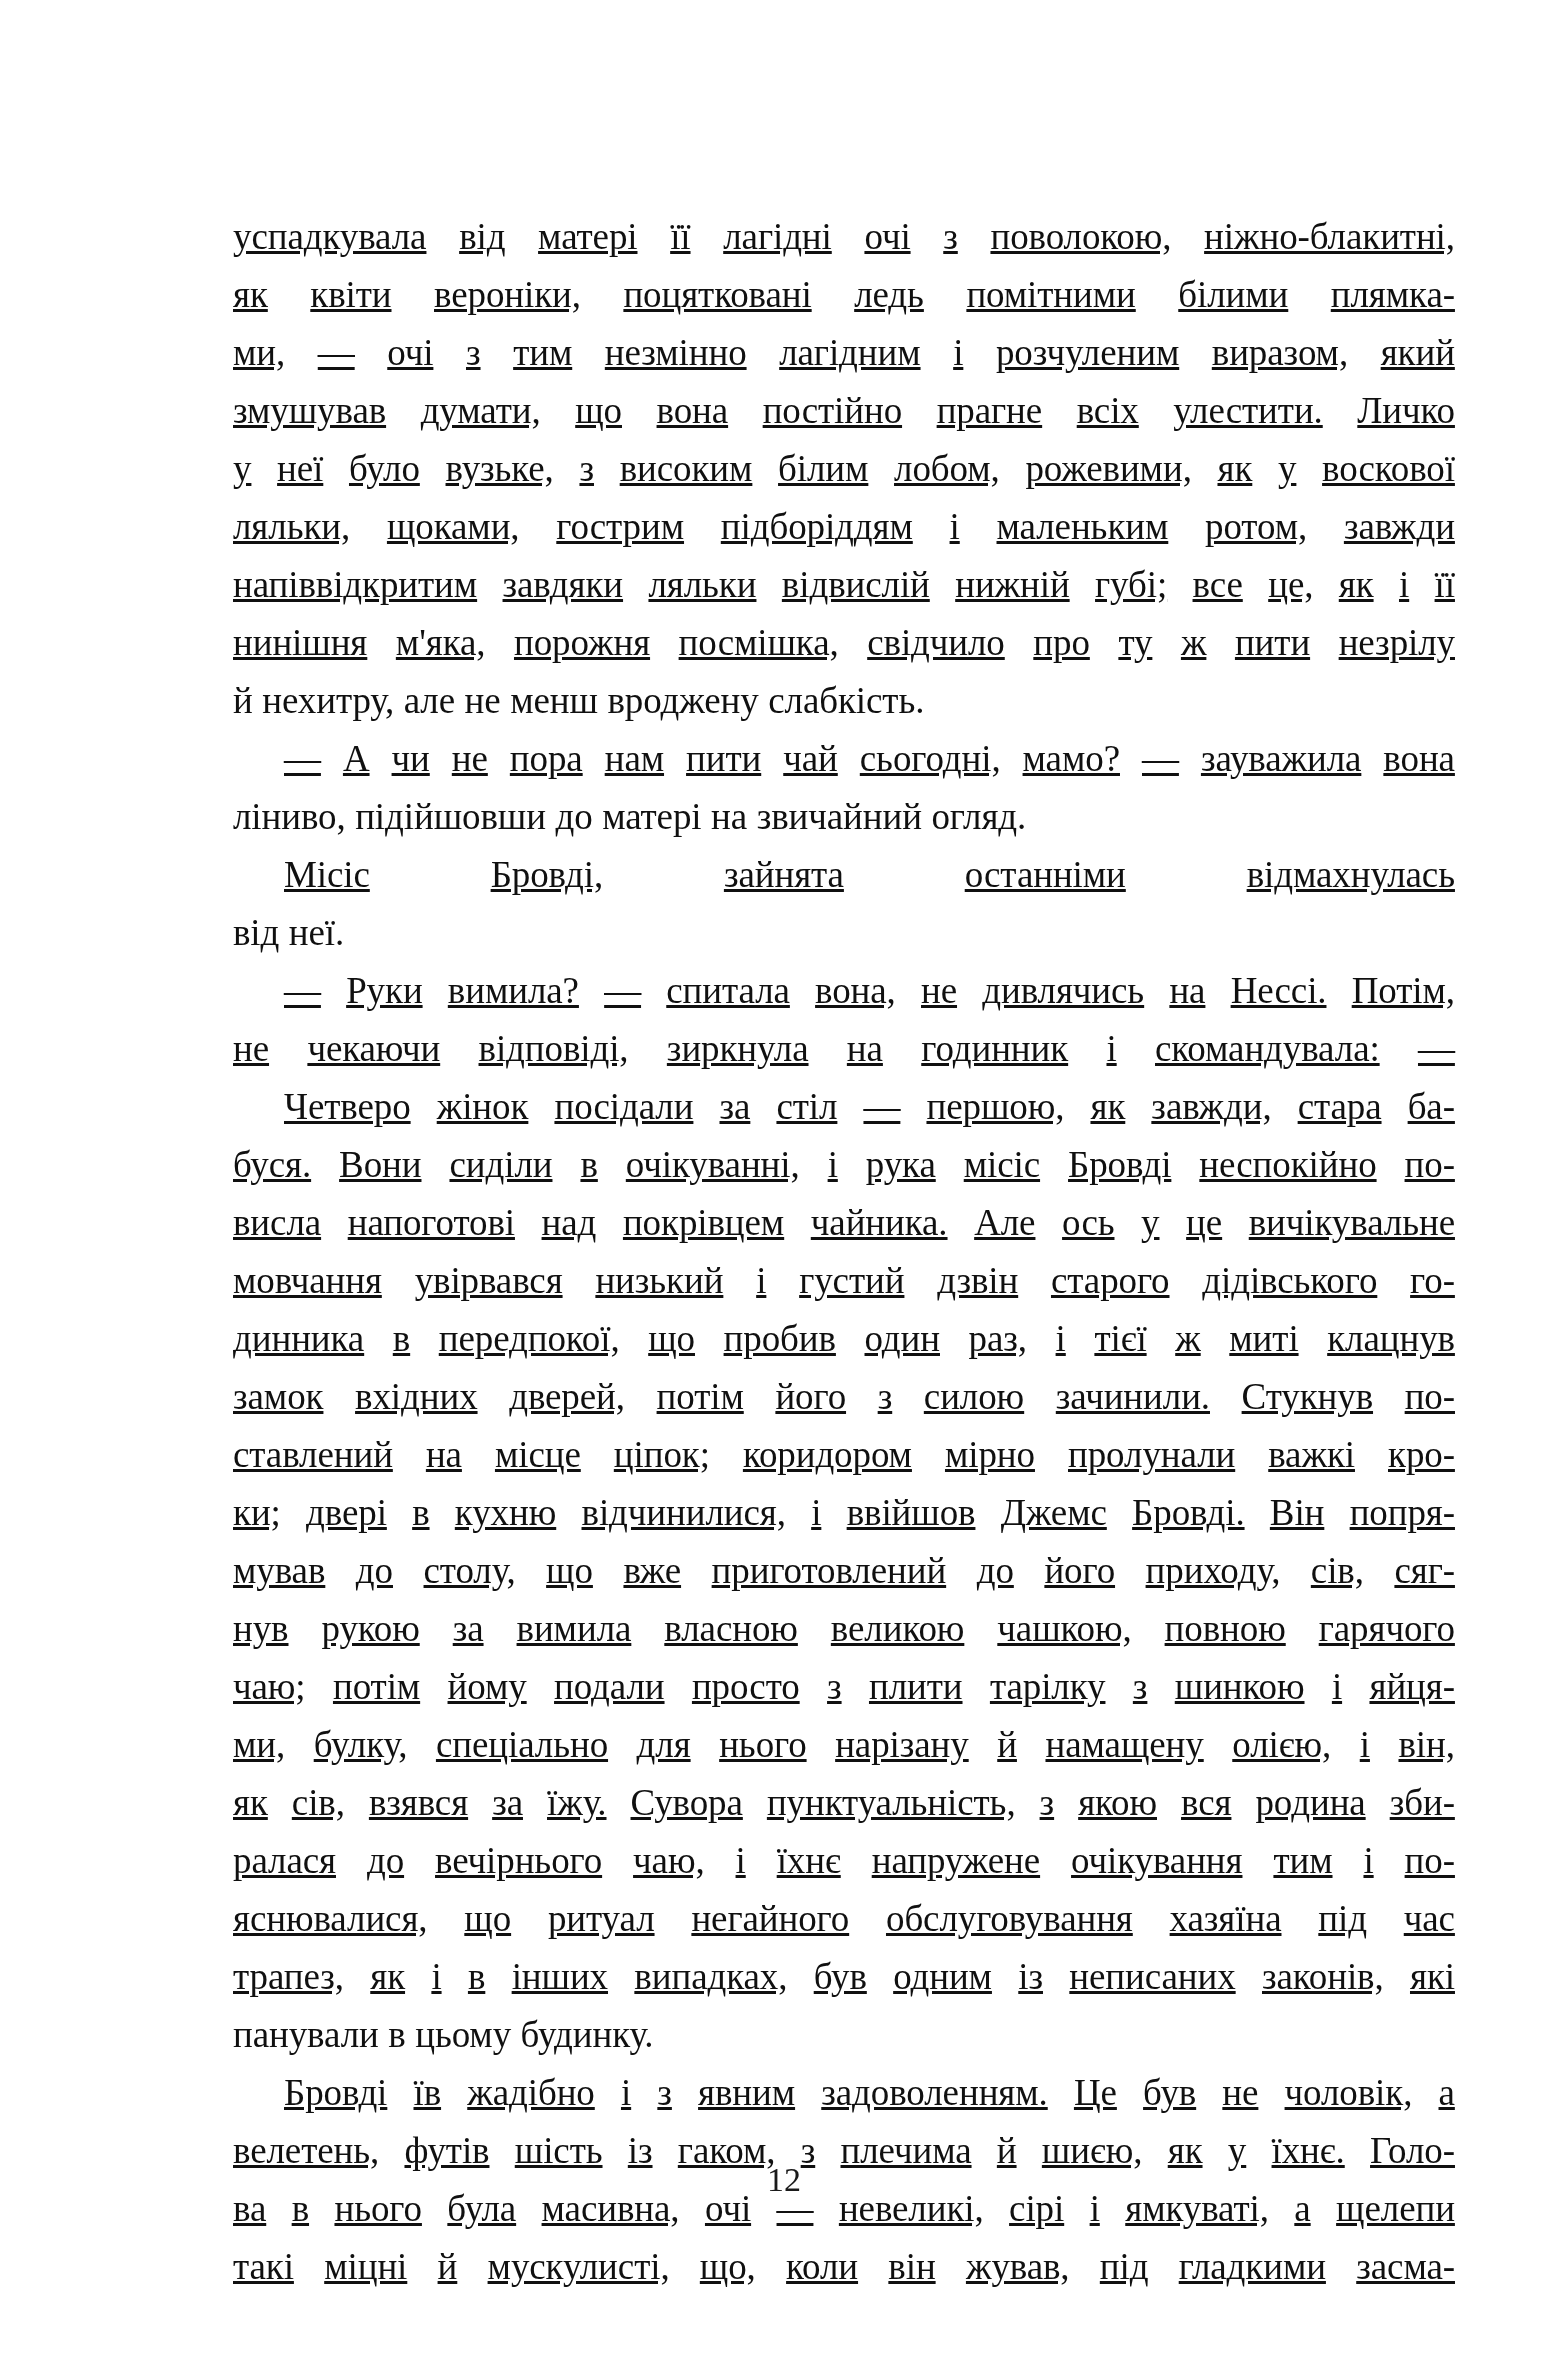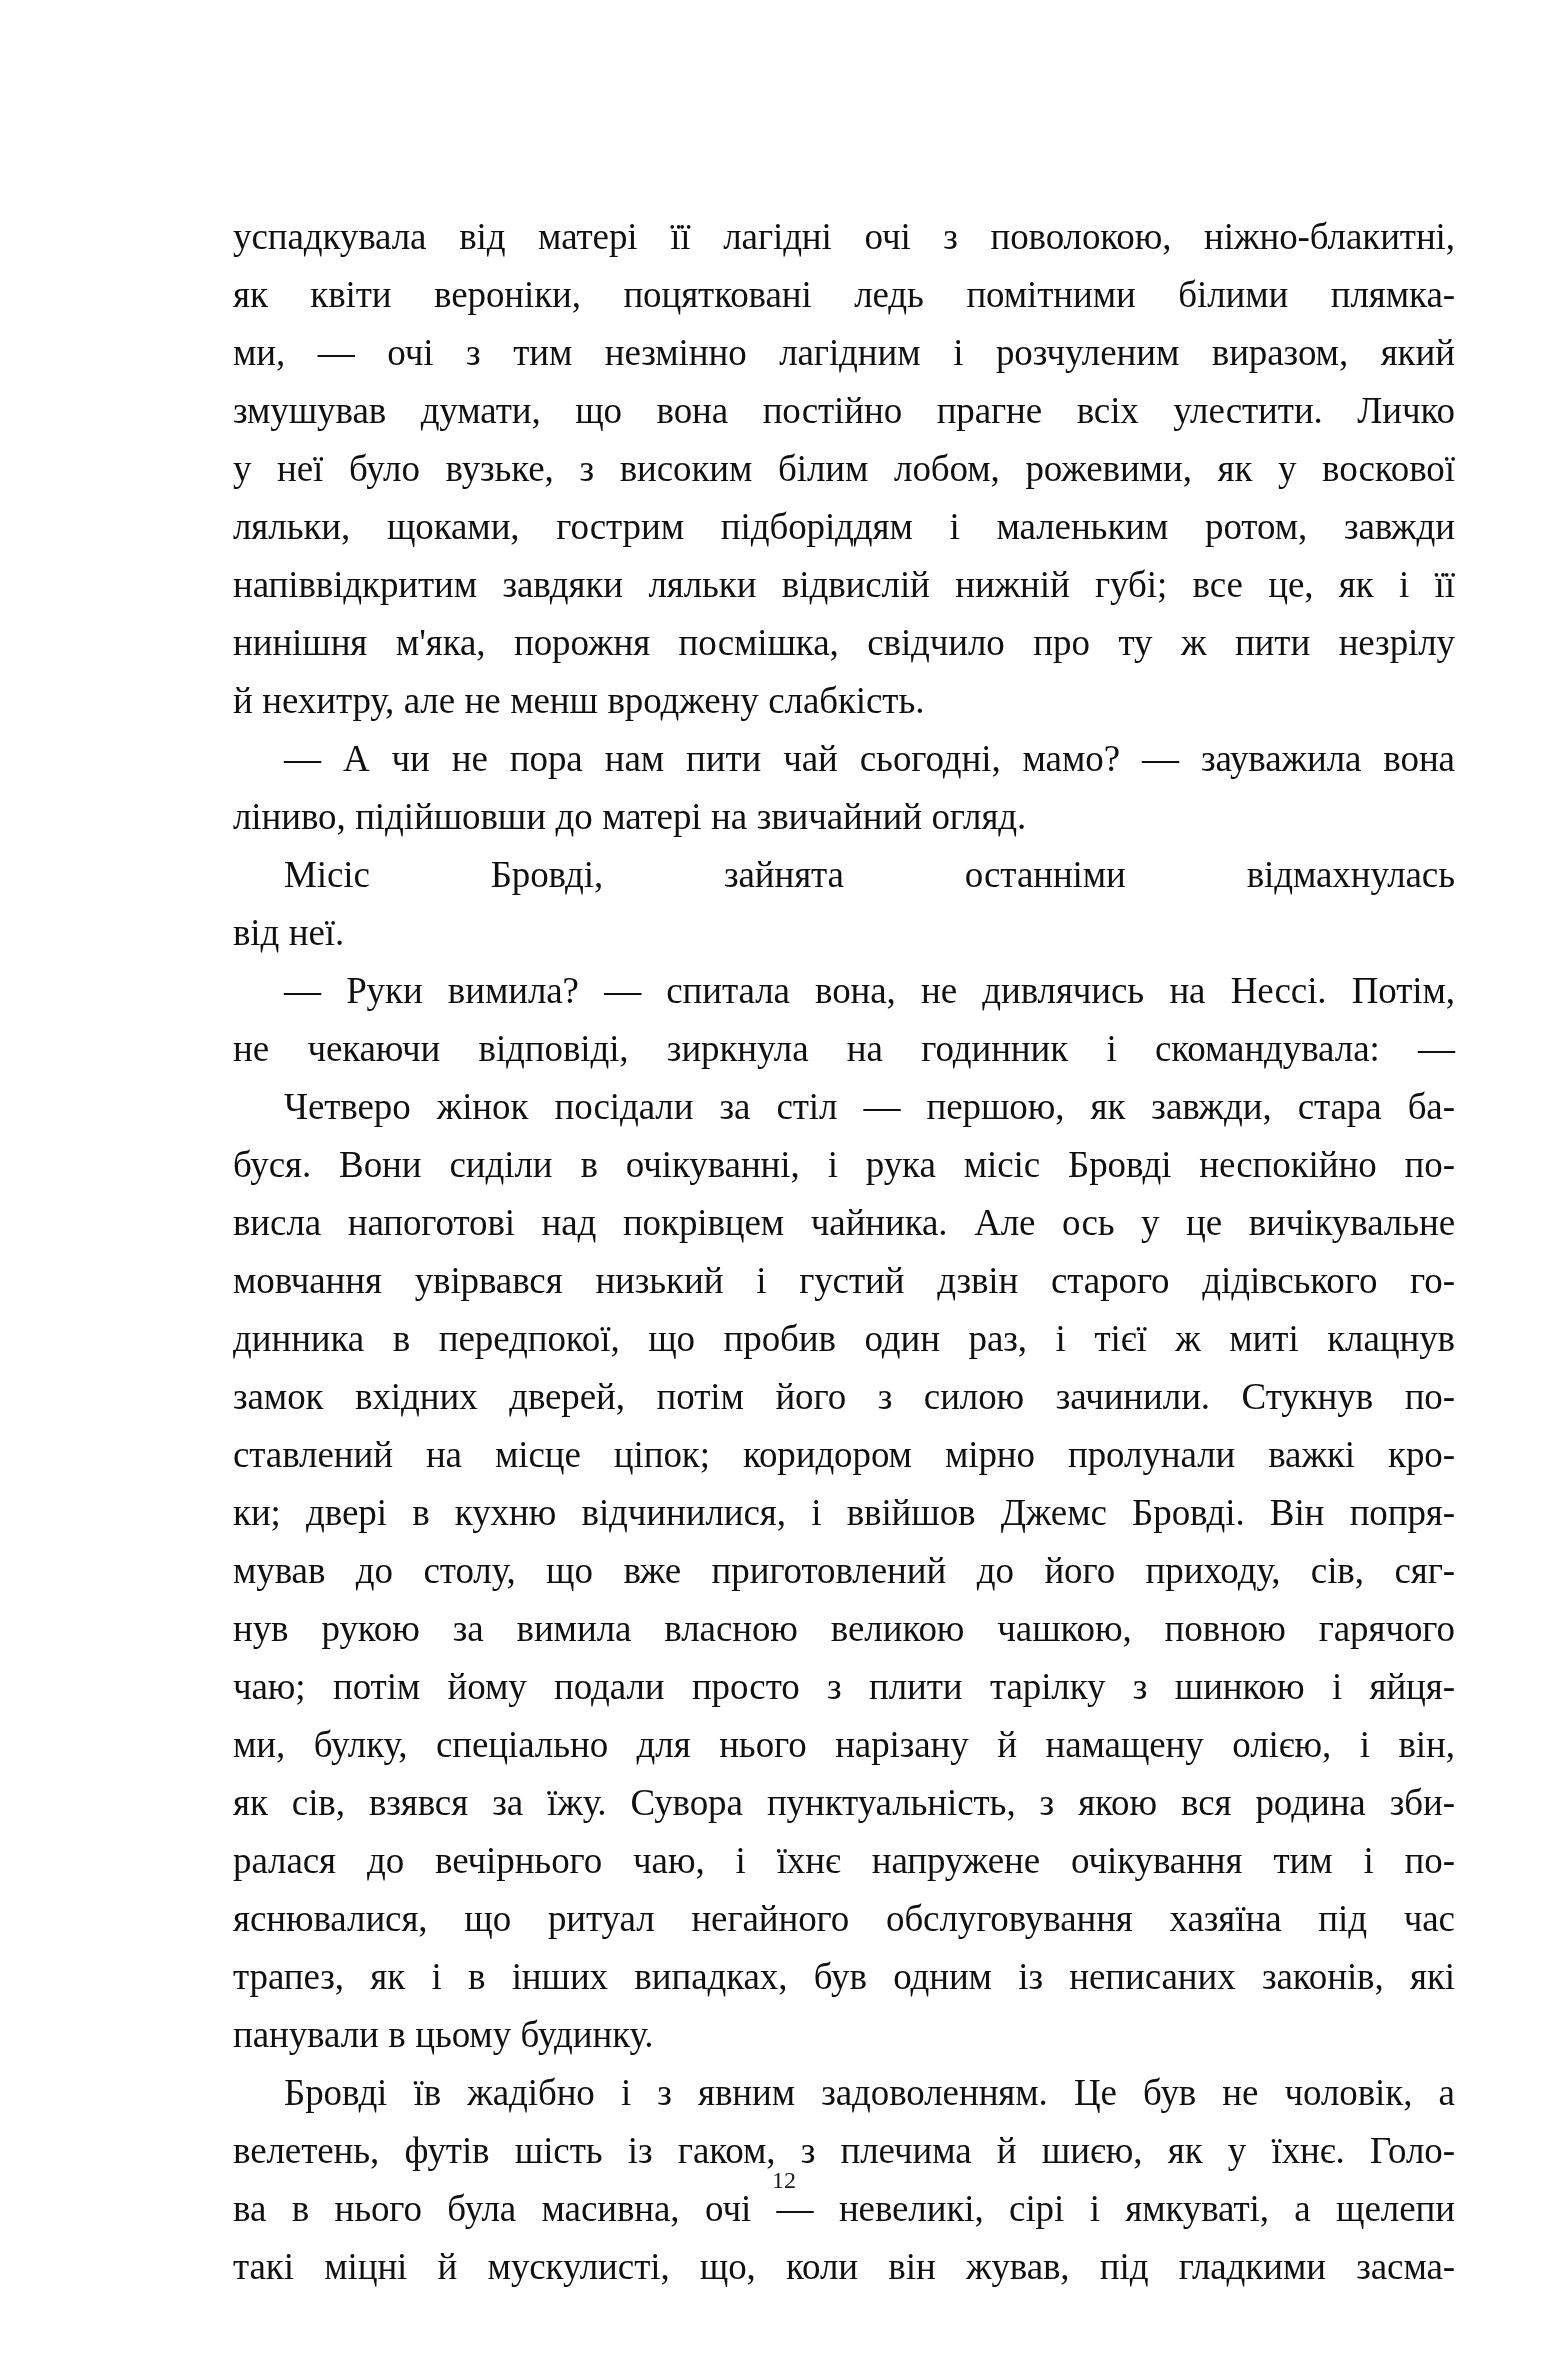--- a/index.html
+++ b/index.html
@@ -42,33 +42,34 @@
     text-indent: 0;
   }
   
   .line {
     display: block;
     white-space: pre;
   }
   .line.just {
     display: flex;
     justify-content: space-between;
+    text-decoration: underline;
   }
   .line.just > span { white-space: pre; }
   .line.last { display: block; }
   .line.ind { padding-left: 51px; }
   .line.ind.just { padding-left: 51px; }
   #page-number {
     position: absolute;
     left: 0;
     top: 2159px;
     width: 1568px;
     text-align: center;
     color: #1a1a1a;
-    font-size: 24px;
+    font-size: 34px;
     line-height: 42px;
     font-family: "Liberation Serif", "DejaVu Serif", serif;
   }
 </style>
 </head>
 <body>
 
 <div id="page">
 
   <div id="text-block">

